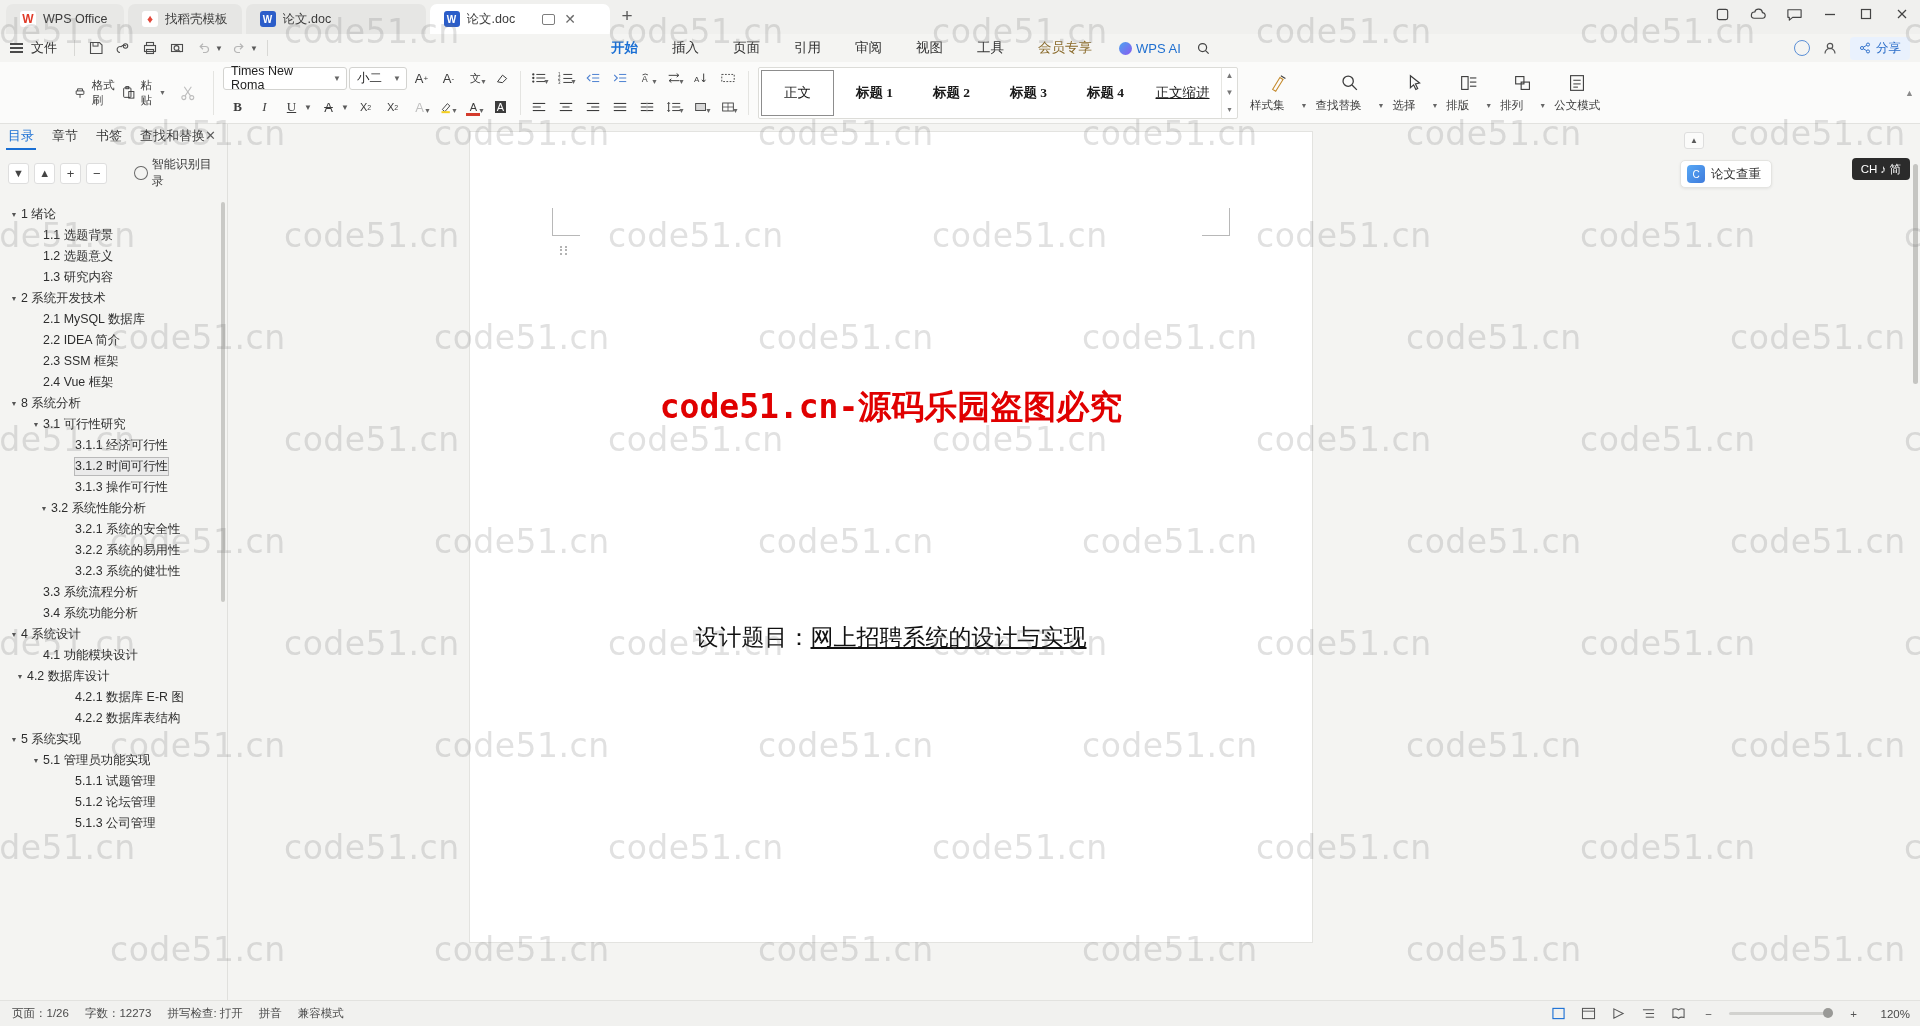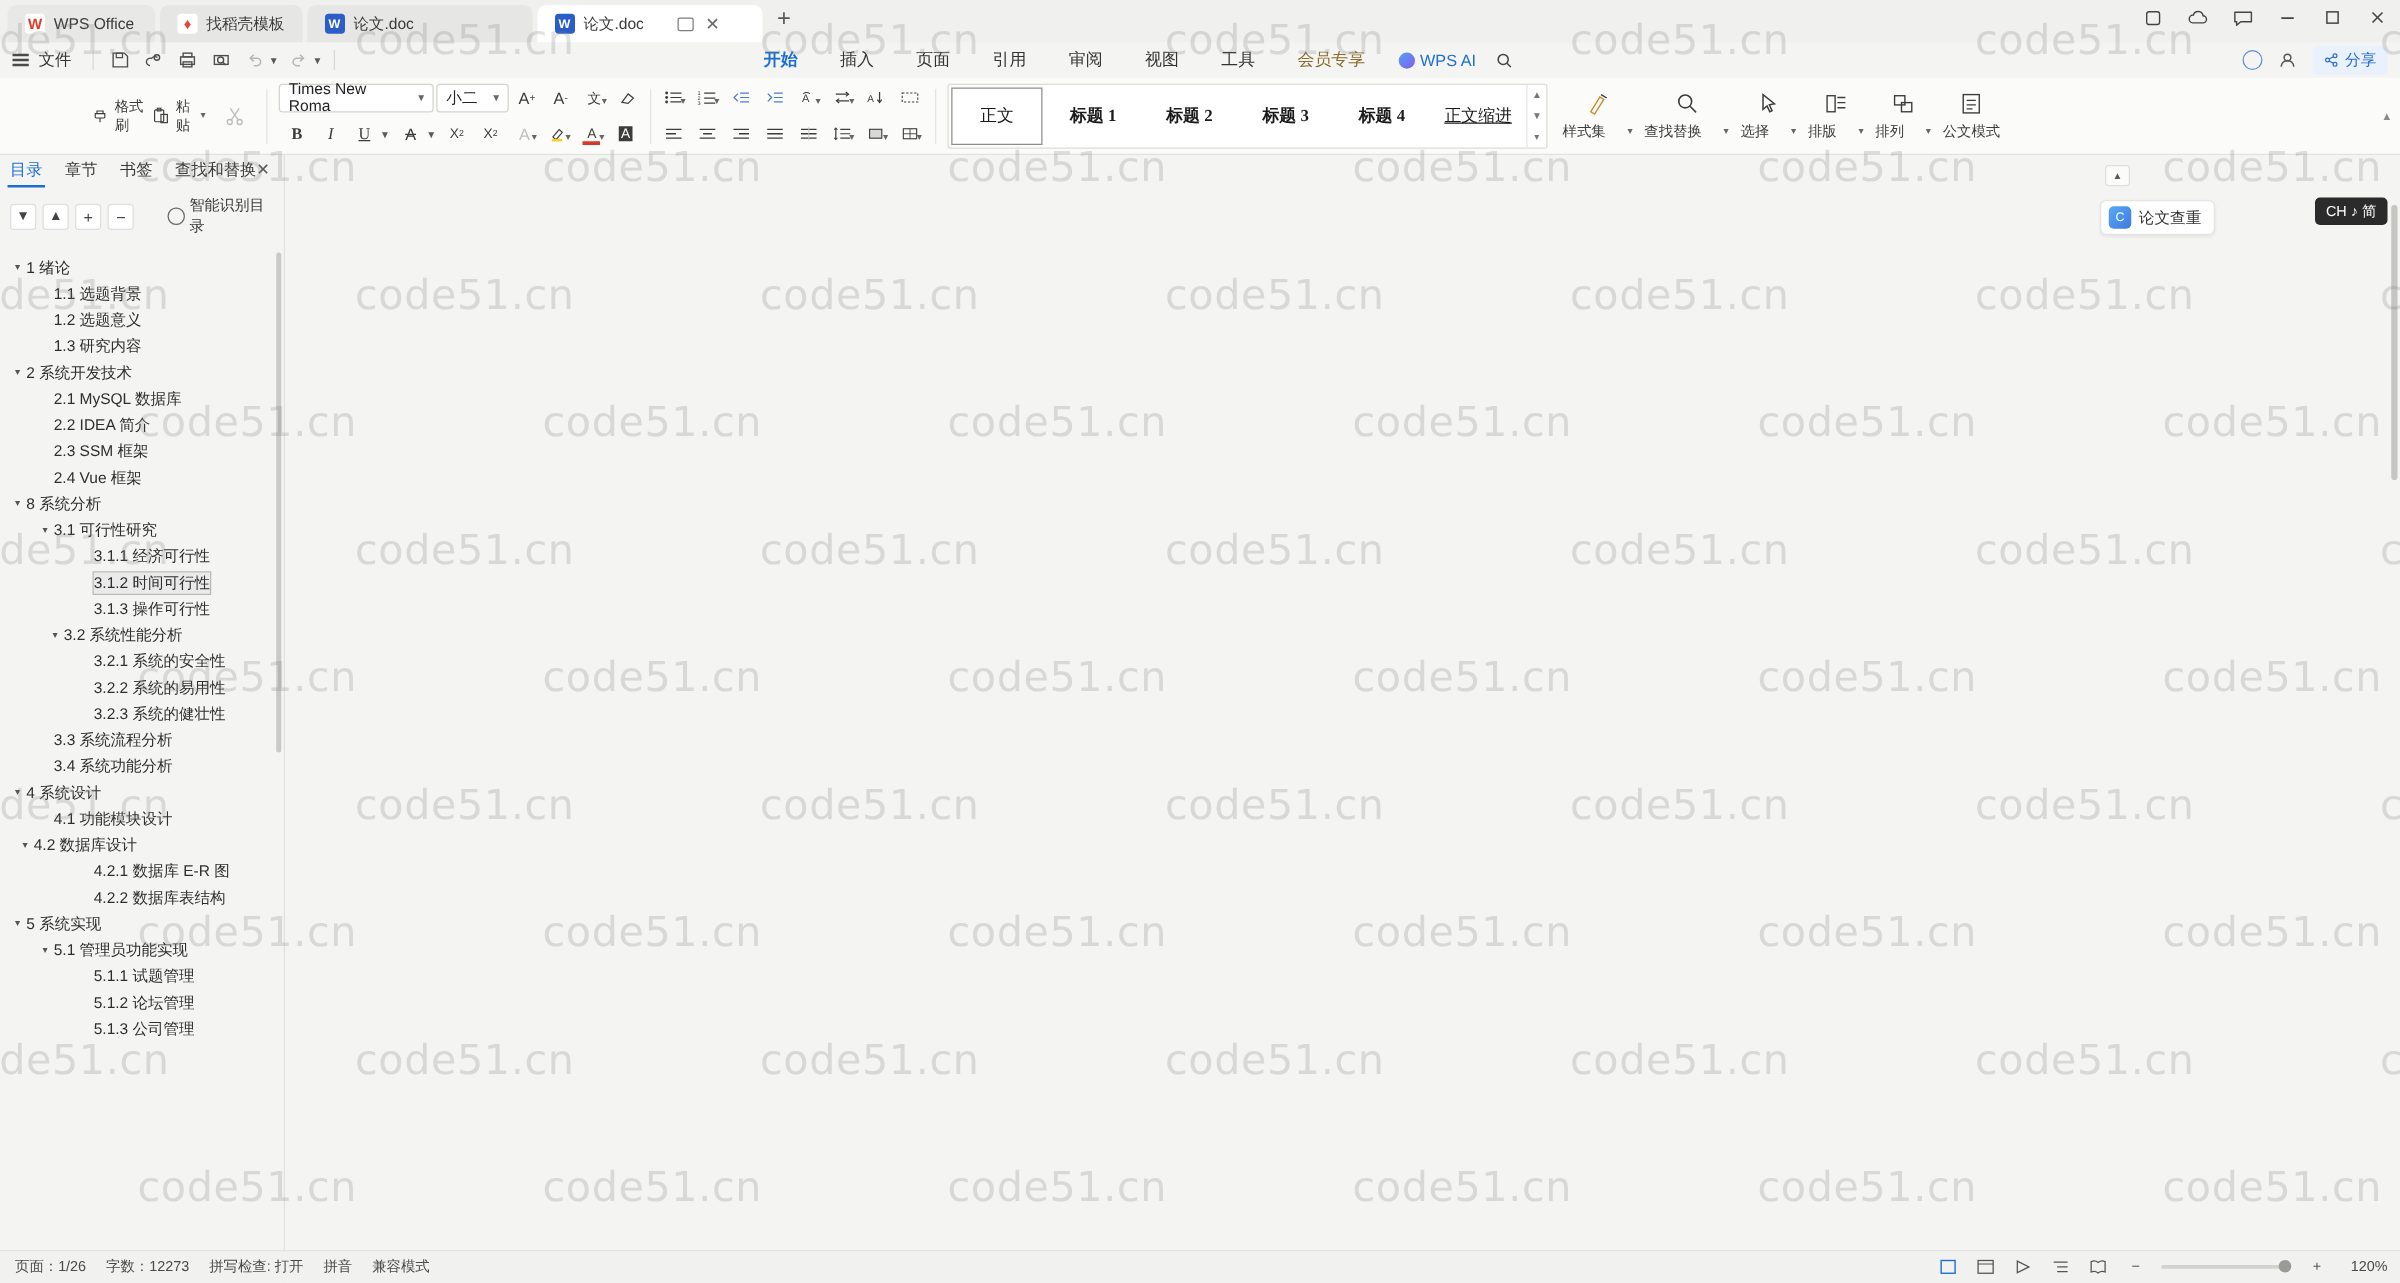--- a/index.html
+++ b/index.html
@@ -876,20 +876,36 @@
           <div class="toc-item" style="padding-left: 32px;">
             <span class="tri" style="margin-left: 30px;"></span>
             <span class="txt">5.1.3 公司管理</span>
           </div>
         </div>
       <div class="sb-scroll"></div>
       <div class="sb-divider"></div>
     </div>
 
     <div class="docarea">
+      <div class="page">
+        <div class="mk tl"></div>
+        <div class="mk tr"></div>
+        <div class="drag-handle">
+          <i></i>
+            <i></i>
+            <i></i>
+            <i></i>
+            <i></i>
+            <i></i>
+        </div>
+        <div class="red-title">code51.cn-源码乐园盗图必究</div>
+        <div class="subject">
+          <span>设计题目：</span><u>网上招聘系统的设计与实现</u>
+        </div>
+      </div>
 
       <div class="rail">
         <div class="rail-collapse">▲</div>
         <div class="check-pill">
           <span class="check-ico">C</span>
           <span>论文查重</span>
         </div>
         <div class="ime-pill">
           <span>CH ♪ 简</span>
         </div>

